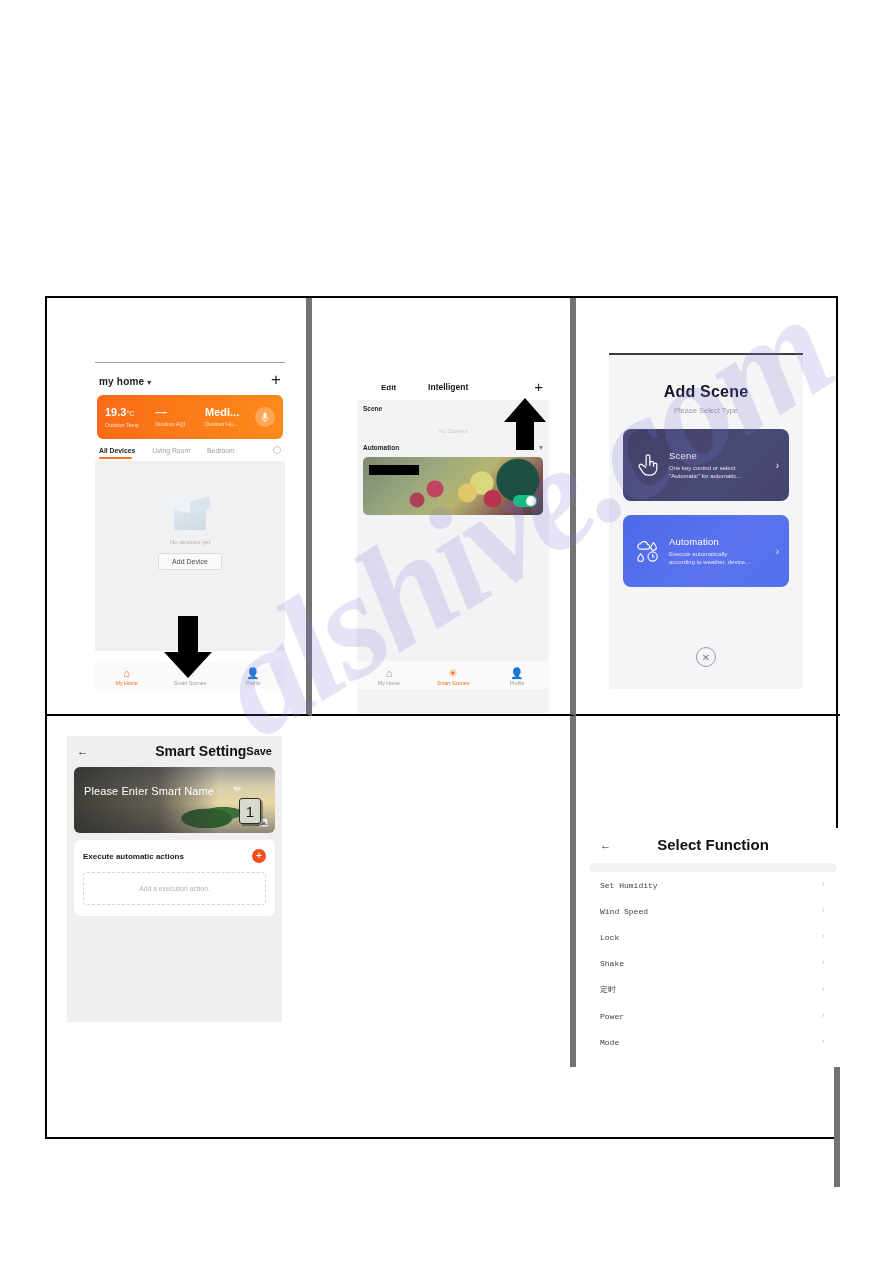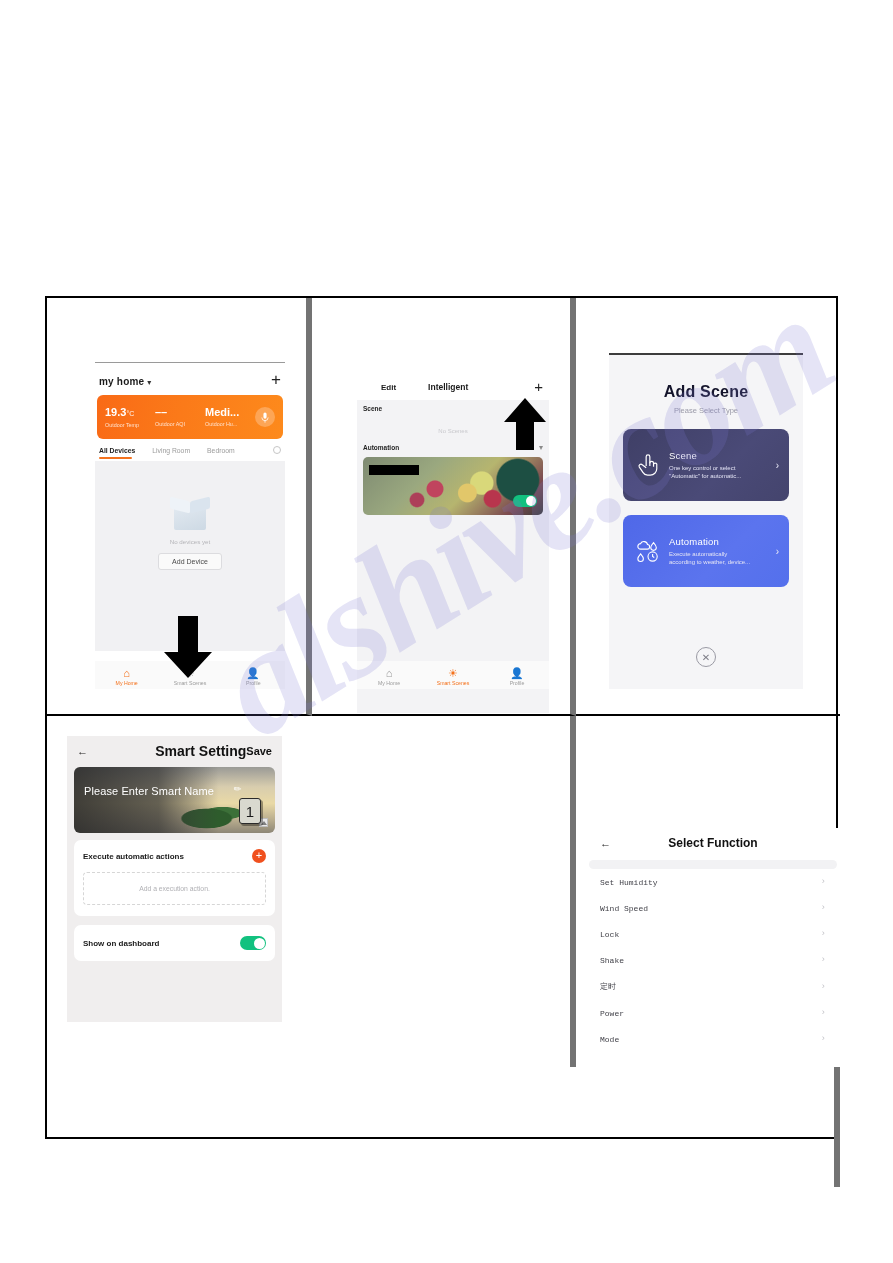--- a/index.html
+++ b/index.html
@@ -187,21 +187,21 @@
   .wcard3 { margin: 9px 7px 0 7px; background:#fff; border-radius:7px; padding: 11px 9px;
     display:flex; align-items:center; }
   .wcard3 .t { font-size: 8px; font-weight:bold; color:#1a1a1a; }
   .sw { margin-left:auto; width:26px;height:14px;border-radius:8px;background:#12c17f; position:relative;}
   .sw::after{content:"";position:absolute;right:1.5px;top:1.5px;width:11px;height:11px;border-radius:50%;background:#fff;}
 
   
   .p5 { left: 12px; top: 112px; width: 250px; height: 239px; background:#fff; }
   .p5 .bar { display:flex; align-items:center; padding: 8px 12px 10px 12px; }
   .p5 .back { font-size: 11px; color:#1c1c1c; line-height:10px;}
-  .p5 .ttl { flex:1; text-align:center; font-size: 12px; font-weight:bold; color:#111; margin-right:11px;}
+  .p5 .ttl { flex:1; text-align:center; font-size: 15px; font-weight:bold; color:#111; margin-right:11px;}
   .p5 .greybar { height: 9px; background:#f2f2f4; border-radius: 5px; margin: 0 1px; }
   .frow {
     display:flex; align-items:center; padding: 8px 12px 8px 12px; font-size: 8px; color:#43434a;font-family:Liberation Mono, monospace;
   }
   .frow .ch { margin-left:auto; color:#c4c4c9; font-size: 9px; }
 
   
   .wm {
     position: absolute; left: 180px; top: 430px;
     font-size: 150px; font-weight: bold;
@@ -384,24 +384,20 @@
         </div>
 
         <div class="wcard2">
           <div class="rowh">
             <div class="t">Execute automatic actions</div>
             <div class="plusbtn">+</div>
           </div>
           <div class="dashbox">Add a execution action.</div>
         </div>
 
-        <div class="wcard3">
-          <div class="t">Show on dashboard</div>
-          <div class="sw"></div>
-        </div>
 
         <div class="callout1">1</div>
       </div>
     </div>
 
     <div class="cell last-col last-row">
       <div class="phone p5">
         <div class="bar">
           <div class="back">←</div>
           <div class="ttl">Select Function</div>

